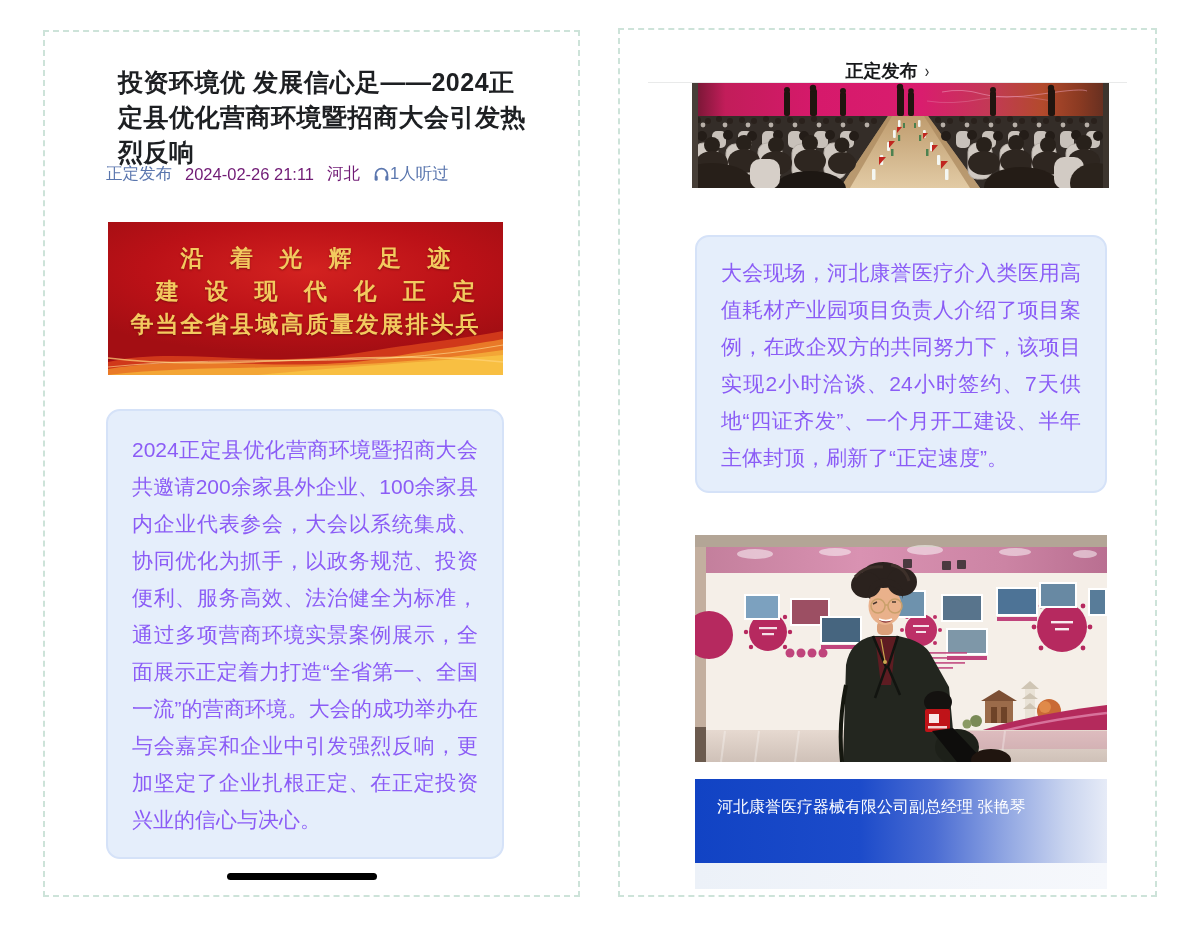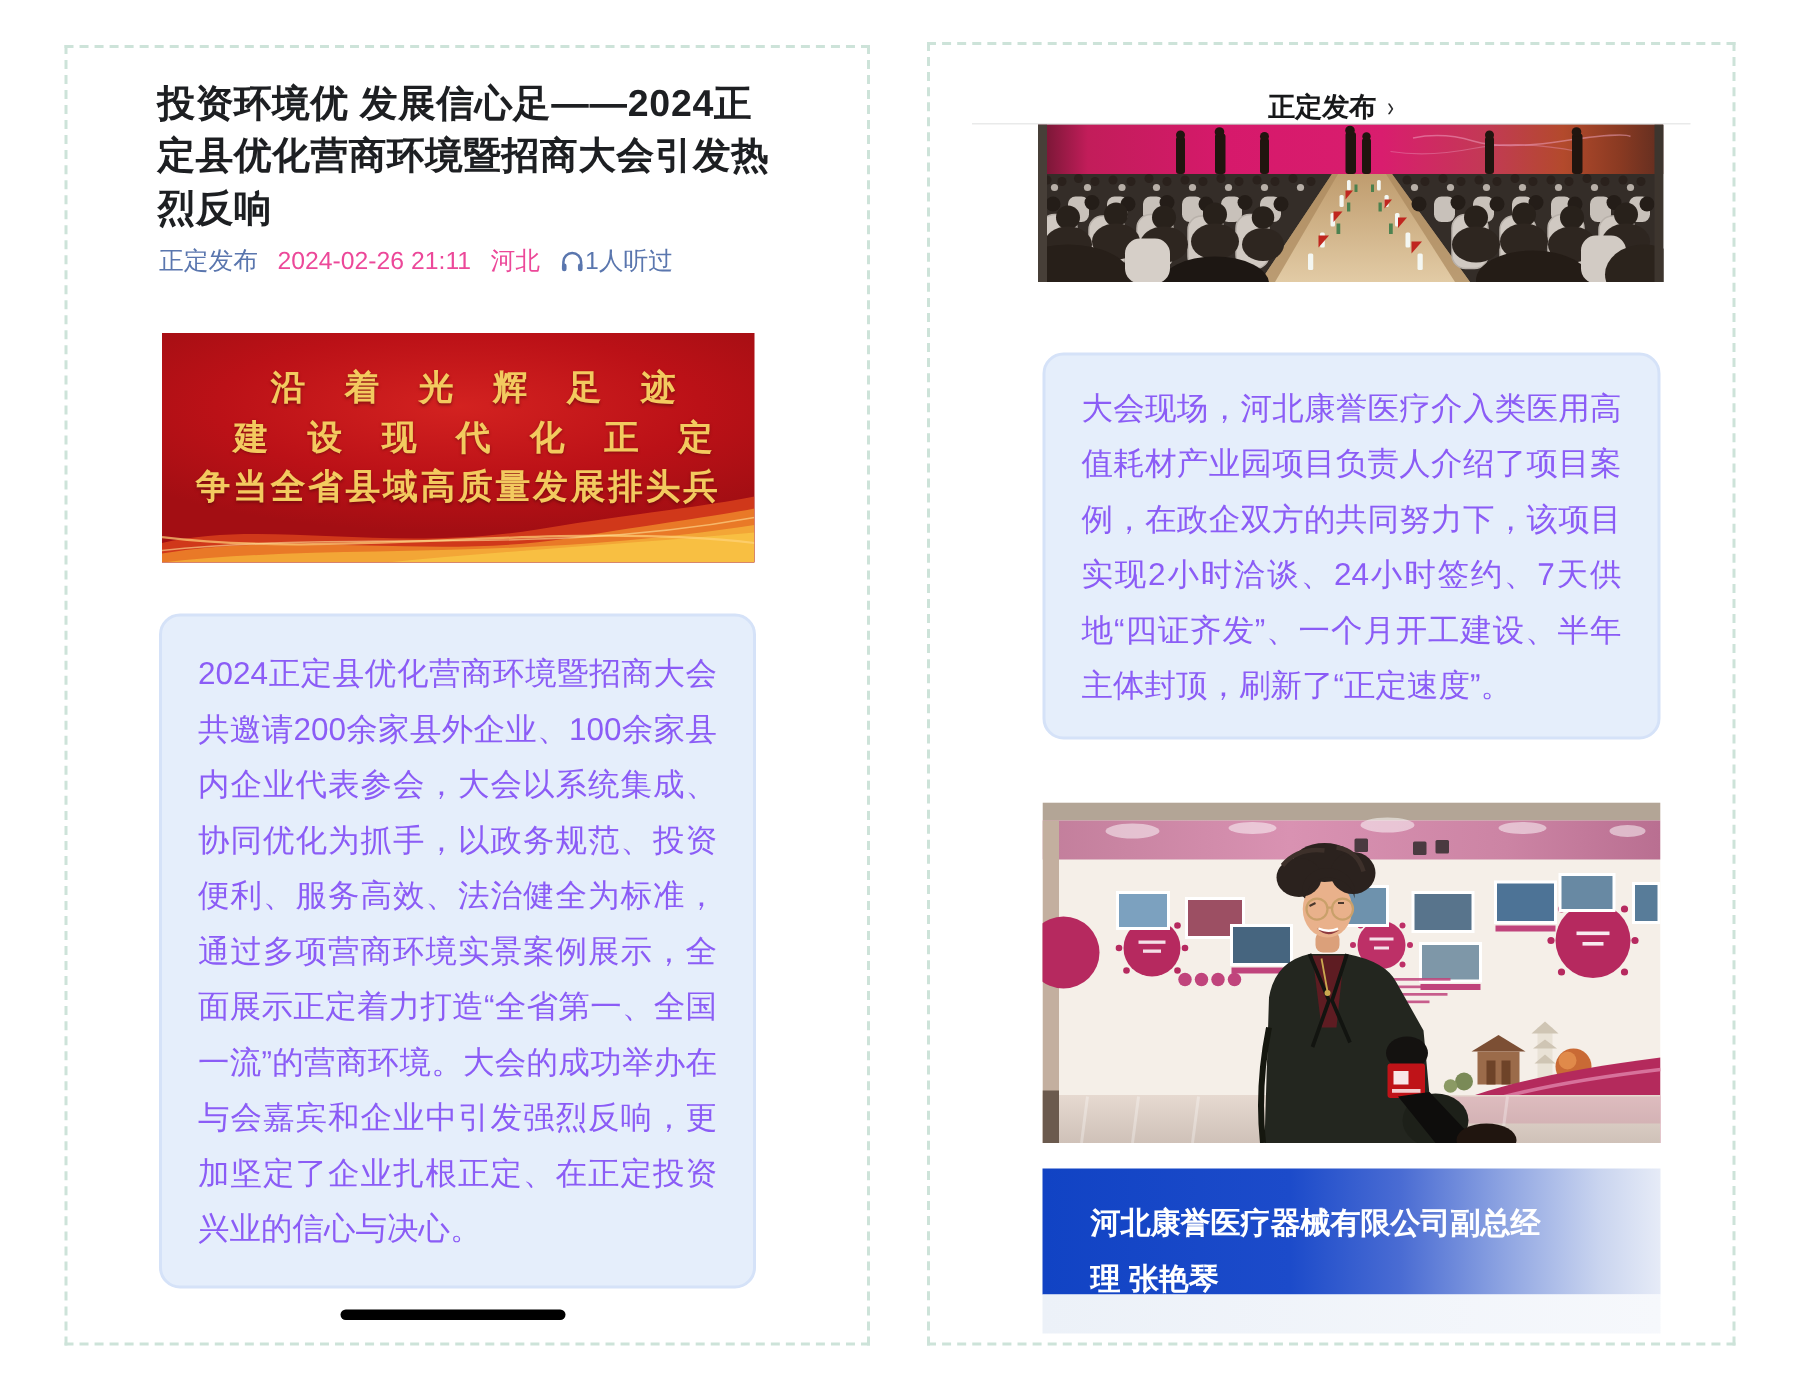--- a/index.html
+++ b/index.html
@@ -9,29 +9,29 @@
     -webkit-font-smoothing:antialiased;
   }
   .panel{
     position:absolute;border:2px dashed #cde3d9;background:#ffffff;box-sizing:border-box;
   }
   .panel.left{left:43px;top:30px;width:537px;height:867px;}
   .panel.right{left:618px;top:28px;width:539px;height:869px;}
 
   
   .title{
-    position:absolute;left:60px;top:20px;width:418px;margin:0;
+    position:absolute;left:60px;top:20px;width:418px;margin:13px;
     font-size:25px;line-height:35px;font-weight:700;color:#1d1f22;letter-spacing:.5px;
   }
   .meta{
     position:absolute;left:61px;top:131px;display:flex;align-items:center;gap:13px;
     font-size:16.5px;white-space:nowrap;
   }
   .meta .src{color:#5a76ae;font-weight:500;}
-  .meta .dim{color:#ec4899;}
+  .meta .dim{color:#701a75;}
   .meta .listen{display:inline-flex;align-items:center;gap:0;color:#5a76ae;}
   .banner{
     position:absolute;left:63px;top:190px;width:395px;height:153px;overflow:hidden;
     background:radial-gradient(ellipse 70% 55% at 50% 32%,#d32220 0%,#bb1117 58%,#a30e13 100%);
     text-align:center;box-sizing:border-box;padding-top:20px;
   }
   .banner .bl{
     color:#f3ca5f;font-weight:700;font-size:23px;line-height:33px;margin:0;
     text-shadow:0 1px 2px rgba(90,10,10,.6);
   }
@@ -57,21 +57,21 @@
   .rheader .chev{display:inline-block;margin-left:6px;color:#2a2b2d;font-weight:400;transform:scaleX(.75);}
   .divider{position:absolute;left:28px;right:28px;top:52px;height:1px;background:#e9eaea;}
   .photo{position:absolute;display:block;}
   .conf{left:72px;top:53px;width:417px;height:105px;}
   .interview{left:75px;top:505px;width:412px;height:227px;}
   .caption{
     position:absolute;left:75px;top:749px;width:412px;height:84px;box-sizing:border-box;
     background:linear-gradient(90deg,#1143c4 0%,#1c4bca 40%,#4a6cd3 58%,#8fa5e2 75%,#c9d4ef 90%,#e6ebf7 100%);
     padding:5px 0 0 18px;
   }
-  .caption p{margin:14px;width:314px;font-size:20px;line-height:37px;font-weight:700;color:#ffffff;}
+  .caption p{margin:4px;width:314px;font-size:16px;line-height:37px;font-weight:400;color:#ffffff;}
   .caption-strip{
     position:absolute;left:75px;top:833px;width:412px;height:26px;
     background:linear-gradient(90deg,#ecf1f8 0%,#f6f8fc 100%);
   }
 </style>
 </head>
 <body>
 
 <div>
 

